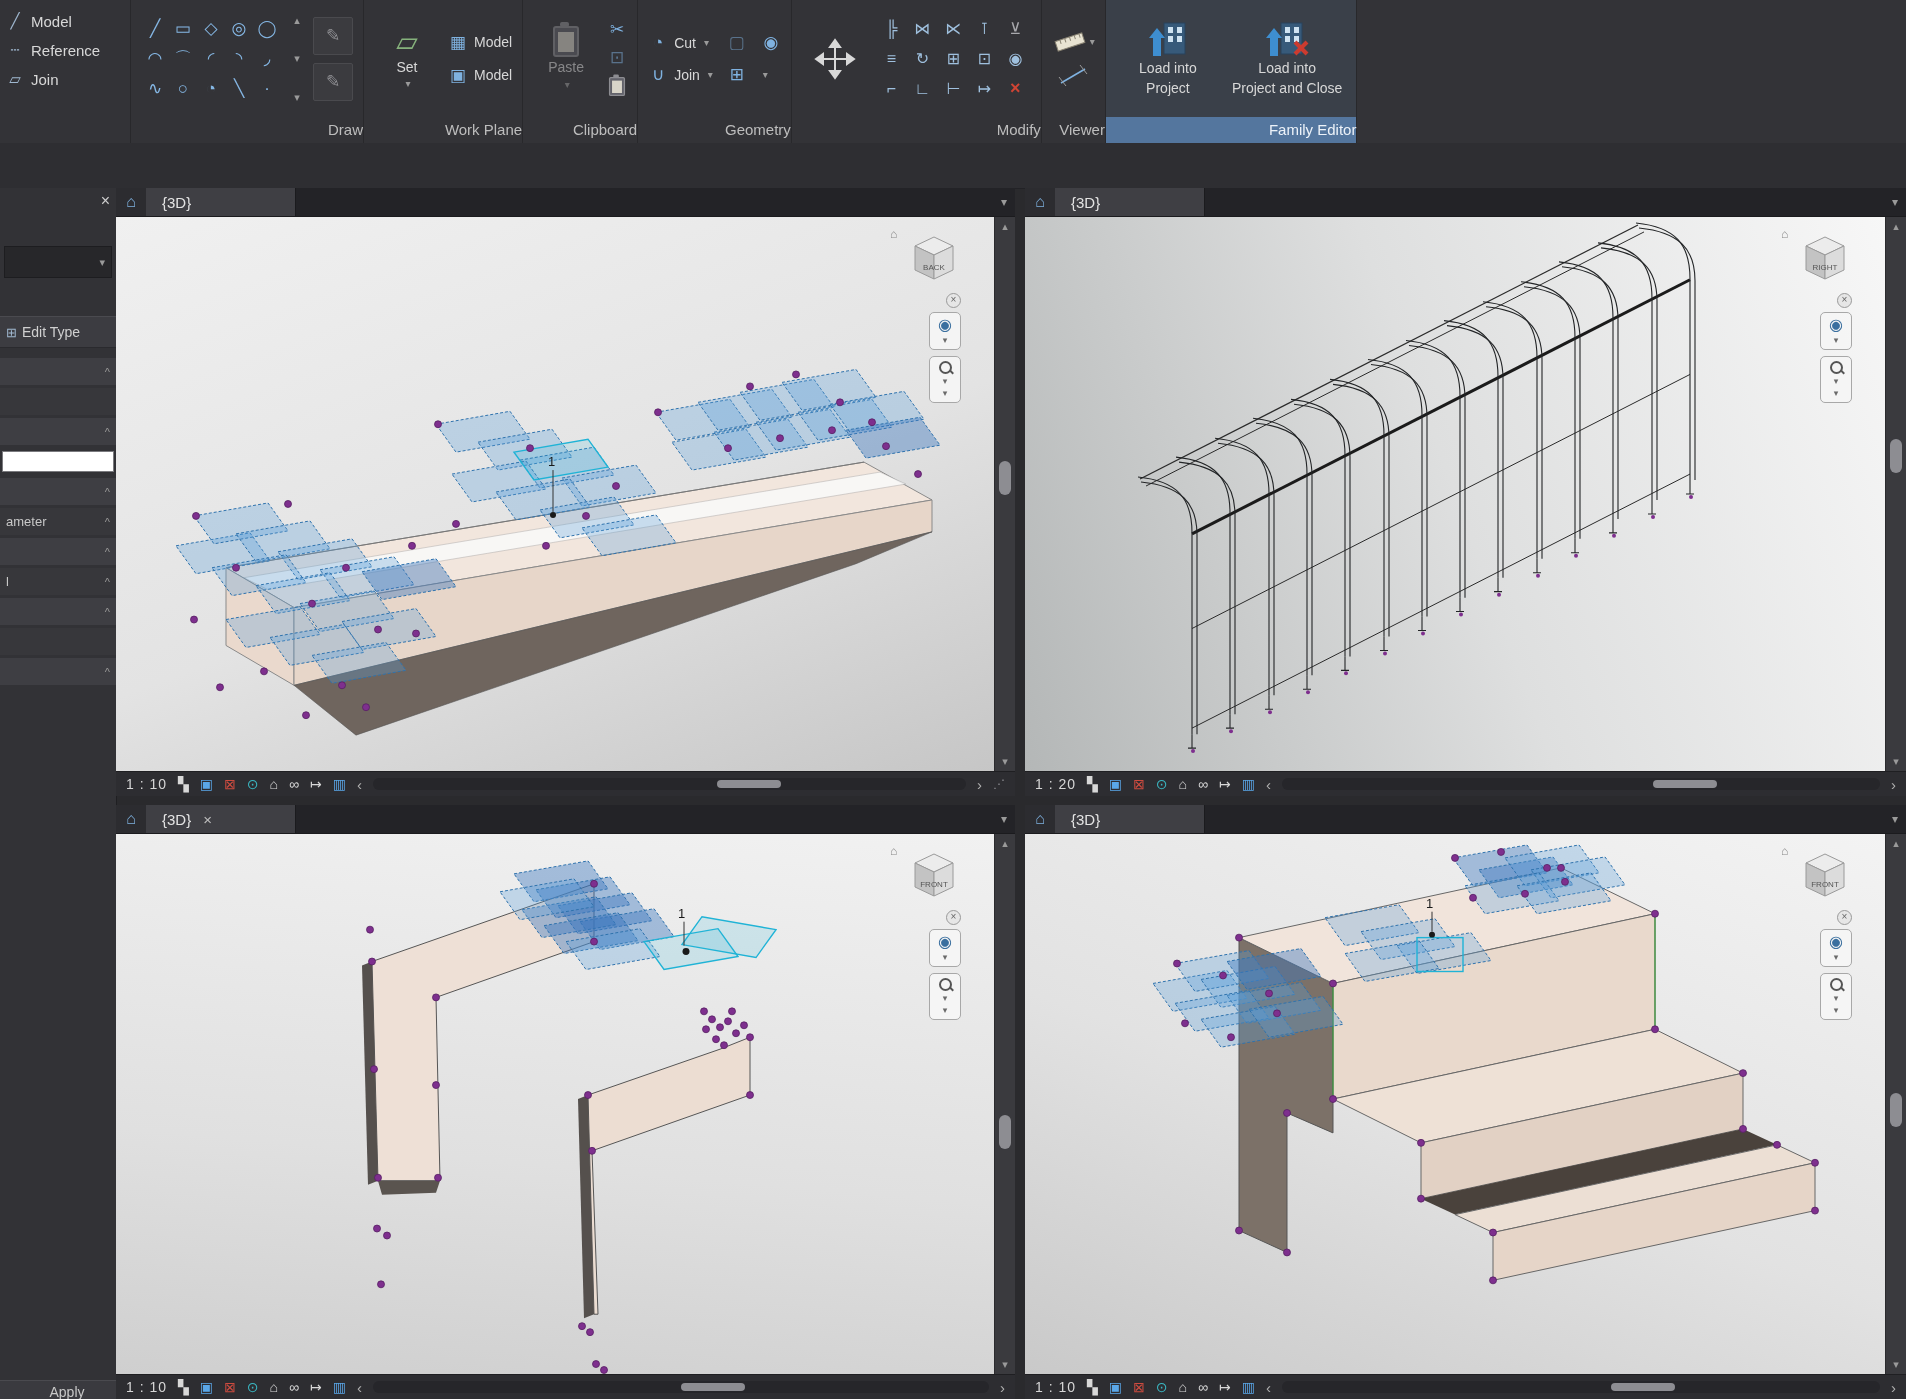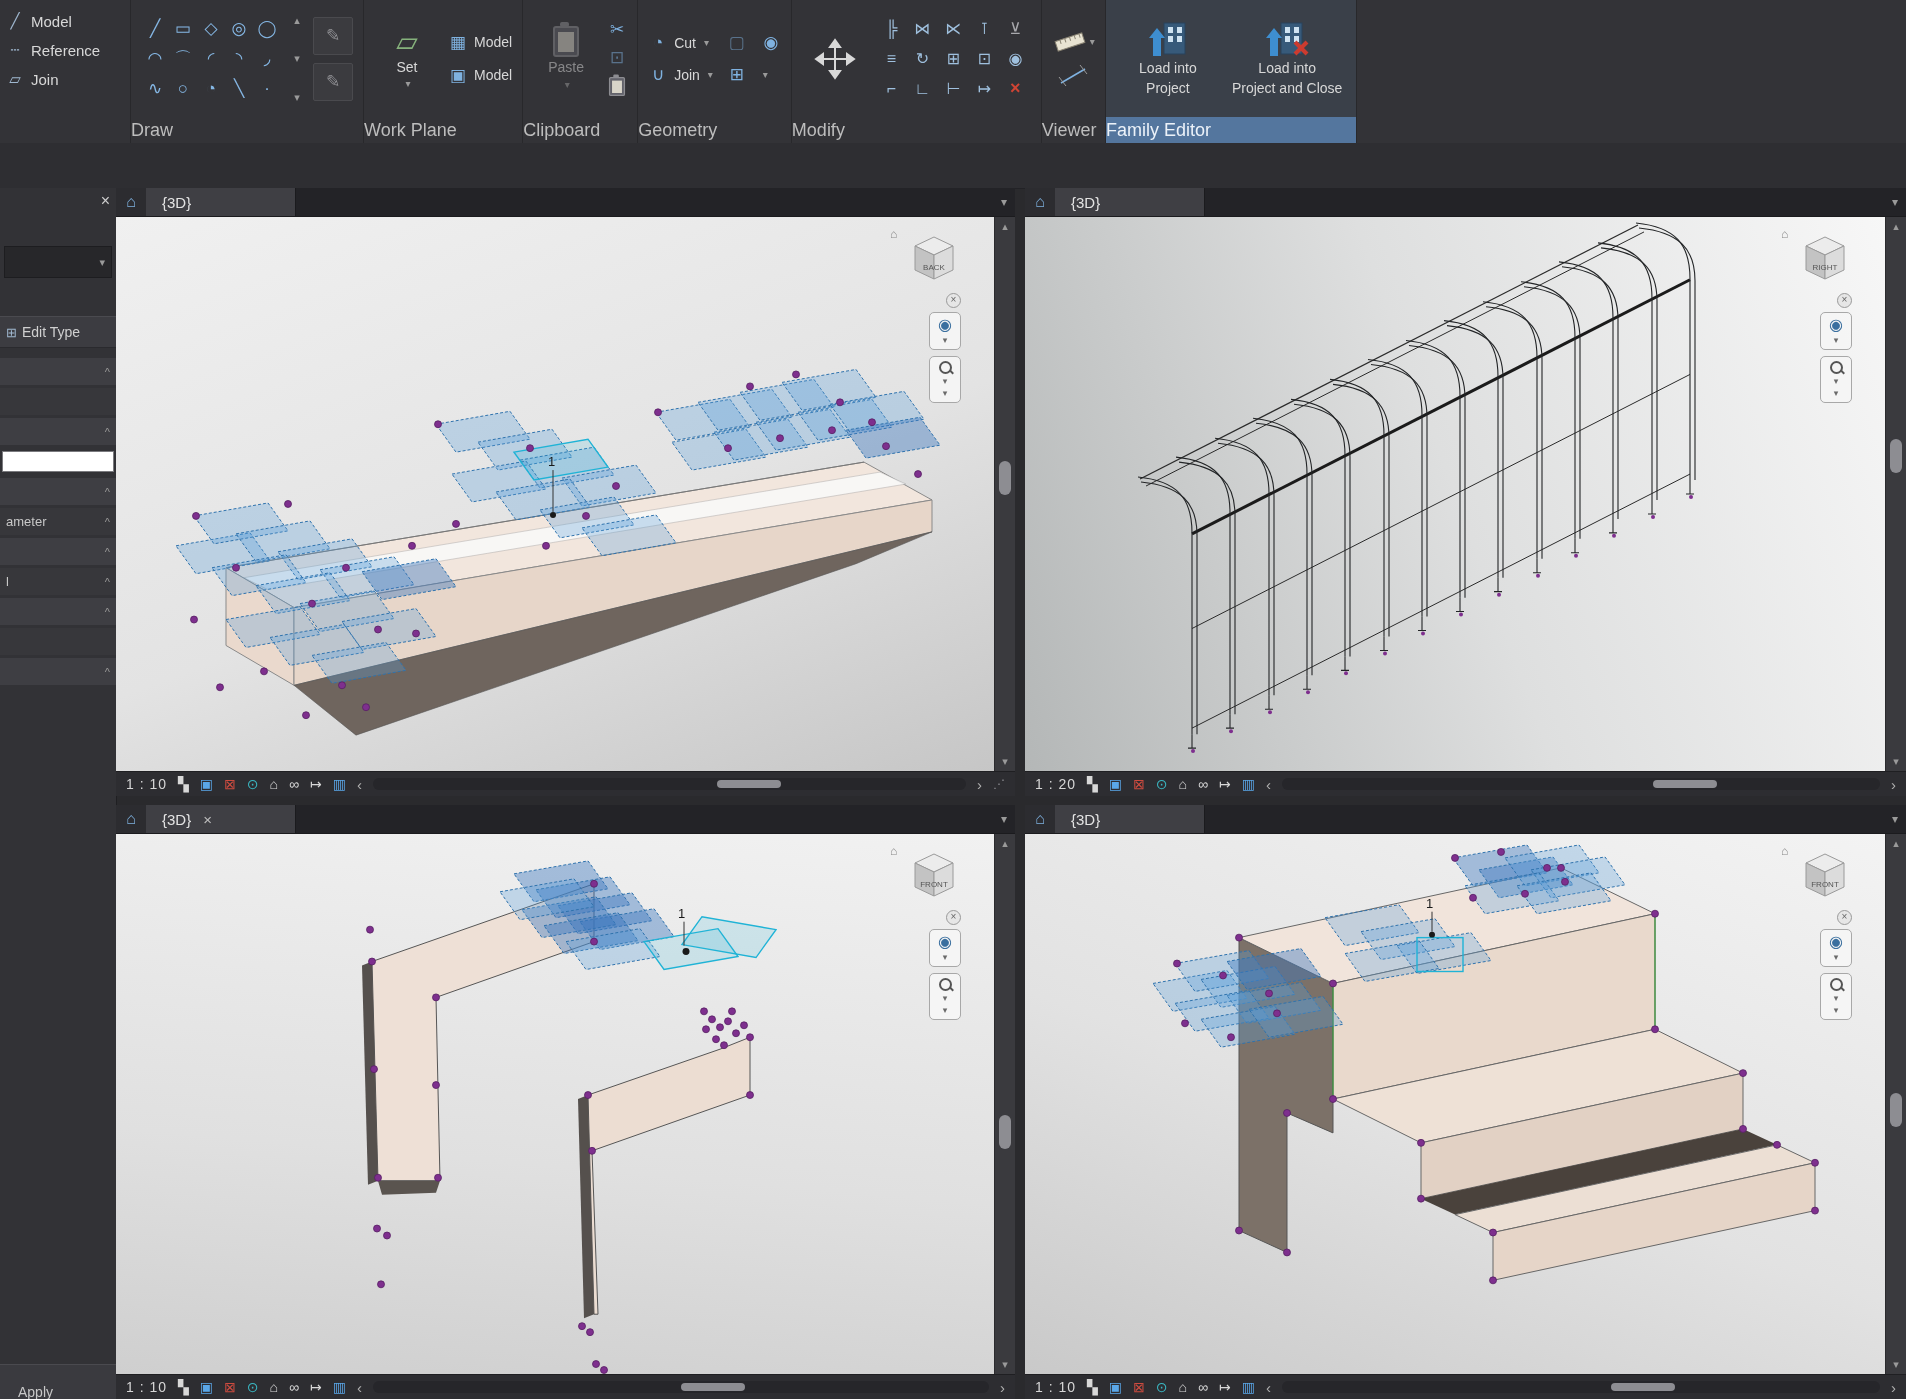--- a/index.html
+++ b/index.html
@@ -5,21 +5,21 @@
   html,body{margin:0;padding:0;background:#1e1e20;}
   .app{position:relative;width:1906px;height:1399px;overflow:hidden;
        background:#2a2a2d;font-family:"Liberation Sans",sans-serif;
        -webkit-user-select:none;user-select:none;}
 
   
   .ribbon{position:absolute;left:0;top:0;width:1906px;height:143px;background:#333337;
           display:flex;align-items:stretch;border-bottom:1px solid #202023;}
   .panel{display:flex;flex-direction:column;border-right:1px solid #28282b;}
   .panel-body{flex:1;display:flex;align-items:center;padding:4px 10px;gap:8px;}
-  .panel-label{height:26px;line-height:26px;text-align:left;font-size:18px;color:#bdbdbd;}
+  .panel-label{height:26px;line-height:26px;text-align:right;font-size:15px;color:#bdbdbd;}
   .ctx{width:118px;display:flex;flex-direction:column;gap:11px;padding:12px 6px;border-right:1px solid #28282b;}
   .ctx-row{display:flex;align-items:center;gap:7px;font-size:15px;color:#d8d8d8;cursor:default;}
   .ctx-ico{width:18px;text-align:center;color:#9fb7cf;font-size:15px;}
   .draw-grid{display:grid;grid-template-columns:repeat(5,28px);grid-auto-rows:30px;}
   .cell{display:flex;align-items:center;justify-content:center;font-size:17px;color:#85b7e4;cursor:default;}
   .draw-scroll{display:flex;flex-direction:column;justify-content:space-between;align-items:center;height:90px;width:16px;color:#9a9a9a;font-size:11px;}
   .draw-extras{display:flex;flex-direction:column;gap:8px;}
   .extra-ico{width:38px;height:36px;background:#3b3b3f;border:1px solid #4a4a4e;border-radius:2px;
              display:flex;align-items:center;justify-content:center;color:#8f8f93;font-size:17px;}
   .rb-big{display:flex;flex-direction:column;align-items:center;justify-content:center;gap:2px;
@@ -57,21 +57,21 @@
             display:flex;align-items:center;gap:5px;padding-left:6px;color:#d0d0d0;font-size:14px;}
   .pal-edit .ico{color:#9fb7cf;font-size:13px;}
   .pal-rows{position:absolute;top:170px;left:0;right:0;display:flex;flex-direction:column;gap:3px;}
   .pal-row{height:27px;background:#37373b;display:flex;align-items:center;justify-content:space-between;
            padding:0 6px;color:#c8c8c8;font-size:13px;}
   .pal-row.hdr{background:#3e3e43;}
   .pal-caret{color:#9a9a9a;font-size:11px;margin-left:auto;}
   .pal-input{width:100%;height:21px;border:1px solid #7a7a7e;background:#ffffff;box-sizing:border-box;}
   .pal-row.input-row{background:transparent;padding:0 2px;}
   .pal-apply{position:absolute;bottom:0;left:0;right:0;height:15px;background:#3a3a3f;border-top:1px solid #4a4a4f;
-             color:#c8c8c8;font-size:14px;text-align:left;padding:19px 0 0 18px;overflow:hidden;}
+             color:#c8c8c8;font-size:14px;text-align:center;padding:3px 0 0 18px;overflow:hidden;}
 
   
   .viewport{position:absolute;display:flex;flex-direction:column;background:#2a2a2d;}
   .vp-tl{left:116px;top:188px;width:899px;height:608px;}
   .vp-tr{left:1025px;top:188px;width:881px;height:608px;}
   .vp-bl{left:116px;top:805px;width:899px;height:594px;}
   .vp-br{left:1025px;top:805px;width:881px;height:594px;}
   .vp-tabbar{height:28px;background:#232327;display:flex;align-items:center;position:relative;border-bottom:1px solid #1b1b1e;flex:none;}
   .vp-home{width:30px;height:100%;line-height:28px;text-align:center;color:#7fb2e0;font-size:16px;background:#2c2c30;}
   .vp-tab{height:100%;display:flex;align-items:center;gap:12px;padding:0 16px;background:#3f3f44;color:#e3e3e3;

